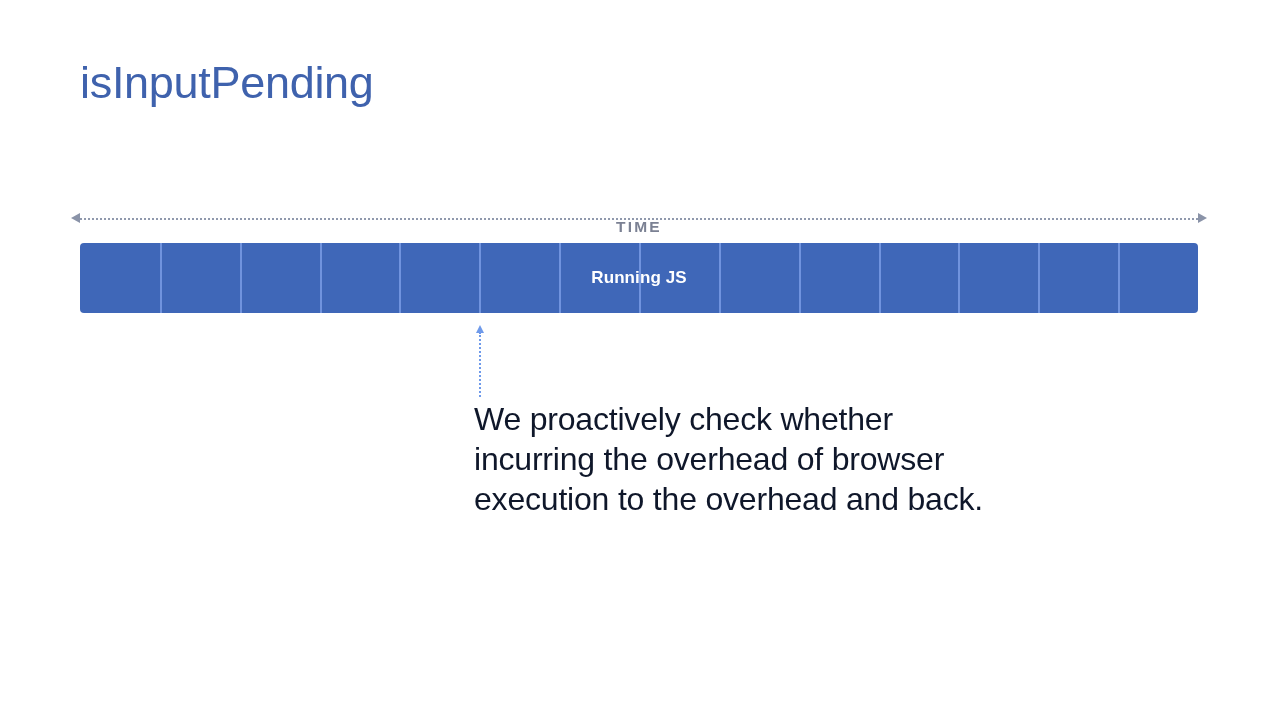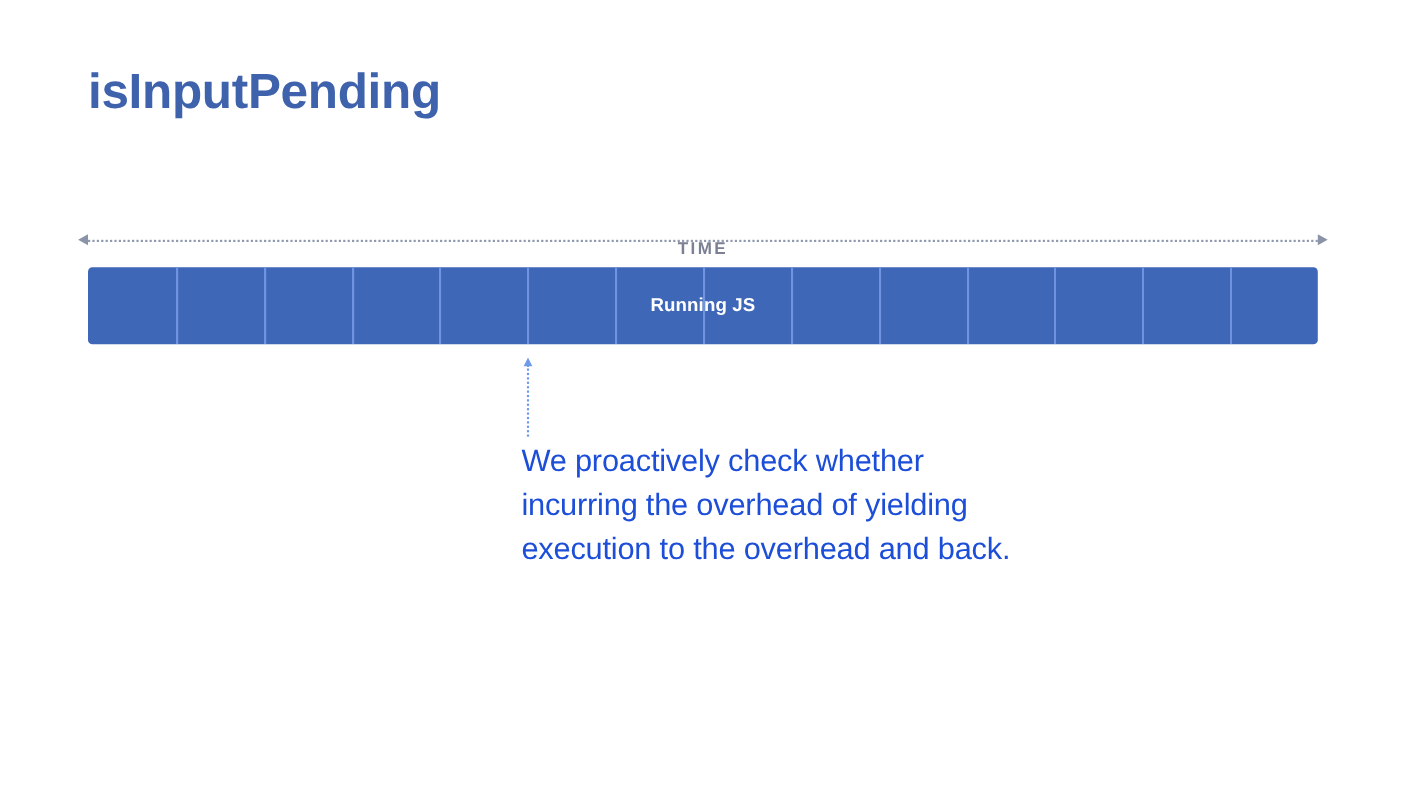--- a/index.html
+++ b/index.html
@@ -15,21 +15,21 @@
     font-family: "Liberation Sans", sans-serif;
     -webkit-font-smoothing: antialiased;
   }
 
   
   #slide-title {
     position: absolute;
     left: 80px;
     top: 57px;
     font-size: 45px;
-    font-weight: bold;
+    font-weight: normal;
     color: #3f62ad;
     letter-spacing: -0.3px;
     line-height: 1.15;
     white-space: nowrap;
   }
 
   
   #time-axis {
     position: absolute;
     left: 80px;
@@ -154,22 +154,22 @@
     width: 560px;
   }
   #callout-heading {
     font-size: 28px;
     color: #5e90ee;
     line-height: 40px;
     letter-spacing: -0.2px;
     white-space: nowrap;
   }
   .callout-line {
-    font-size: 28px;
-    color: #1d4ed8;
+    font-size: 32px;
+    color: #0f172a;
     line-height: 40px;
     letter-spacing: -0.2px;
     white-space: nowrap;
   }
 </style>
 </head>
 <body>
 
 <div id="slide-title">isInputPending</div>
 
@@ -227,16 +227,16 @@
 <div id="running-js-label">Running JS</div>
 
 <div id="callout-pointer">
   <div id="callout-pointer-arrow"></div>
   <div id="callout-pointer-line"></div>
 </div>
 
 <div id="callout-text">
   <div id="callout-body">
       <div class="callout-line">We proactively check whether</div>
-      <div class="callout-line">incurring the overhead of yielding</div>
+      <div class="callout-line">incurring the overhead of browser</div>
       <div class="callout-line">execution to the overhead and back.</div>
     </div>
 </div>
 
 </body></html>

